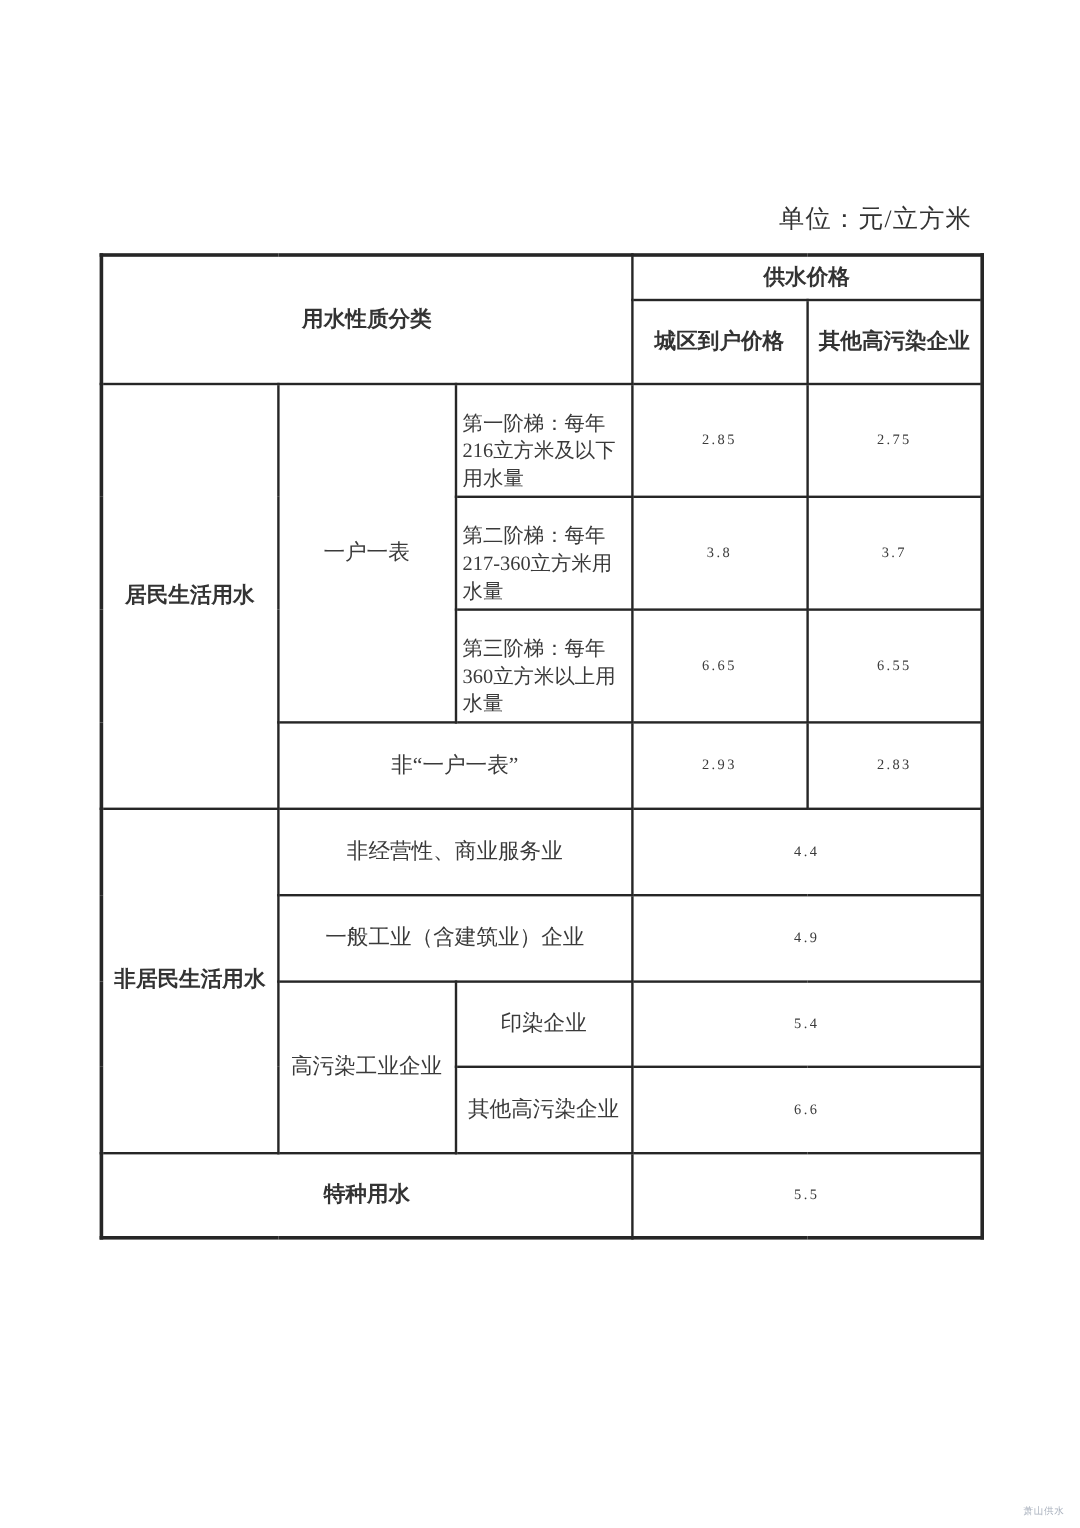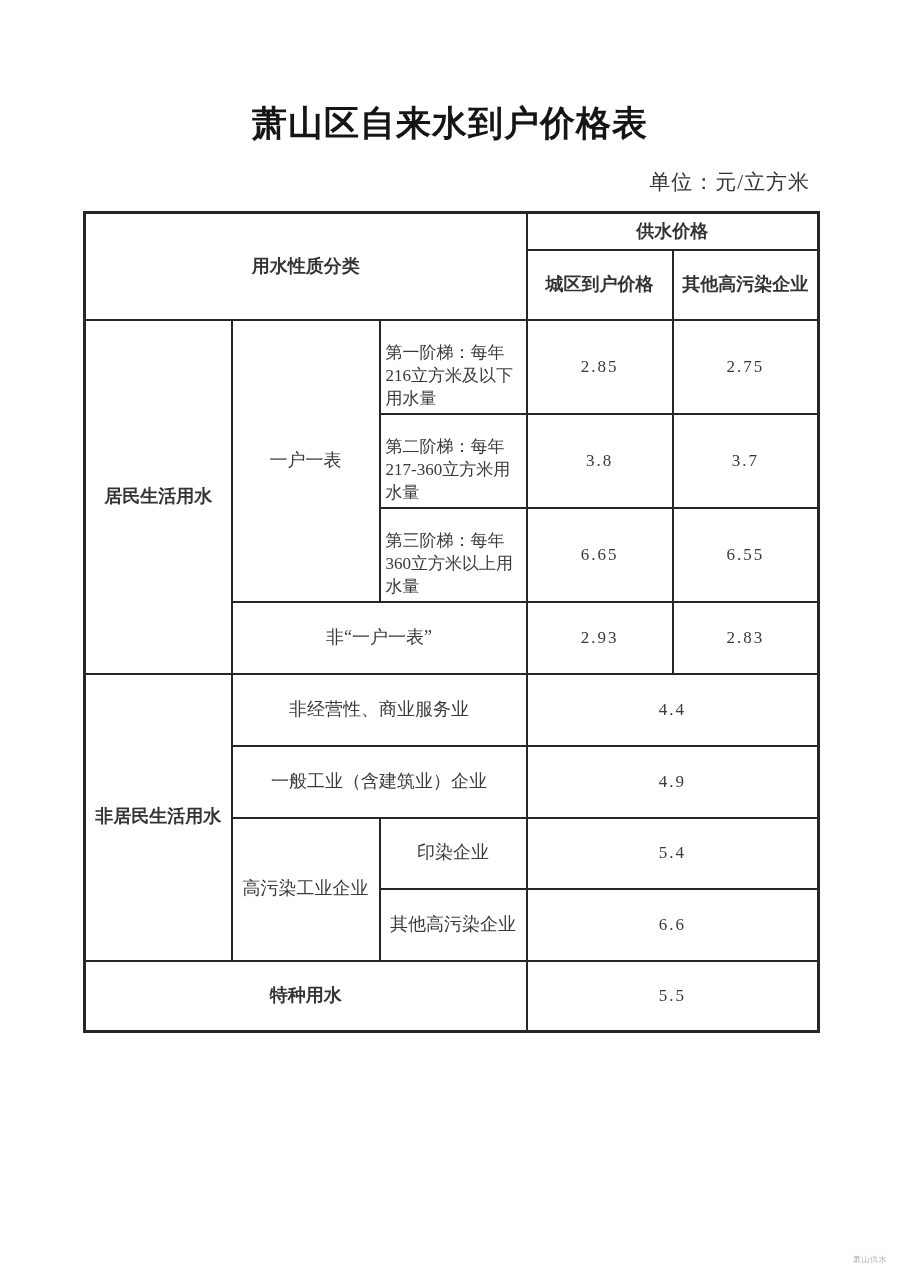--- a/index.html
+++ b/index.html
@@ -52,42 +52,41 @@
     overflow: hidden;
   }
   .price-table td.bold { font-weight: 700; color: #333333; margin-top: 24px; }
   .price-table td.desc {
     text-align: left;
     font-size: 17px;
     line-height: 23px;
     padding: 20px 2px 3px 5px;
   }
   .price-table td.num {
-    font-size: 17px;
+    font-size: 12px;
     letter-spacing: 2px;
   }
   tr.r-h1 { height: 37px; }
   tr.r-h2 { height: 70px; }
   tr.r-71 { height: 71px; }
   tr.r-72 { height: 72px; }
   .watermark {
     position: absolute;
     right: 13px;
     bottom: 8px;
     font-size: 8px;
     color: #a9b1bd;
     letter-spacing: 0.5px;
   }
 </style>
 </head>
 <body>
 
 <div class="page">
 
-  <div class="title">萧山区自来水到户价格表</div>
 
   <div class="unit">单位：元/立方米</div>
 
   <table class="price-table">
     <colgroup>
       <col style="width:147px">
       <col style="width:148px">
       <col style="width:147px">
       <col style="width:146px">
       <col style="width:146px">

